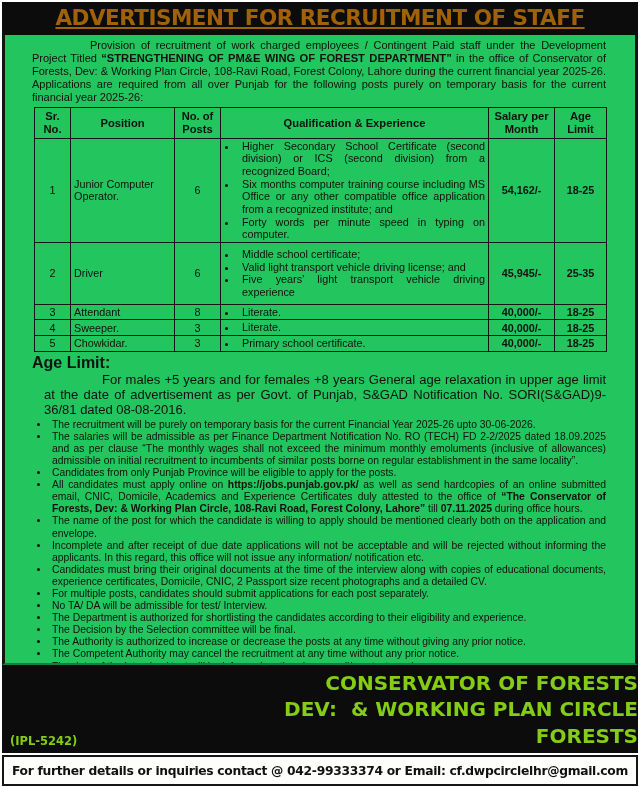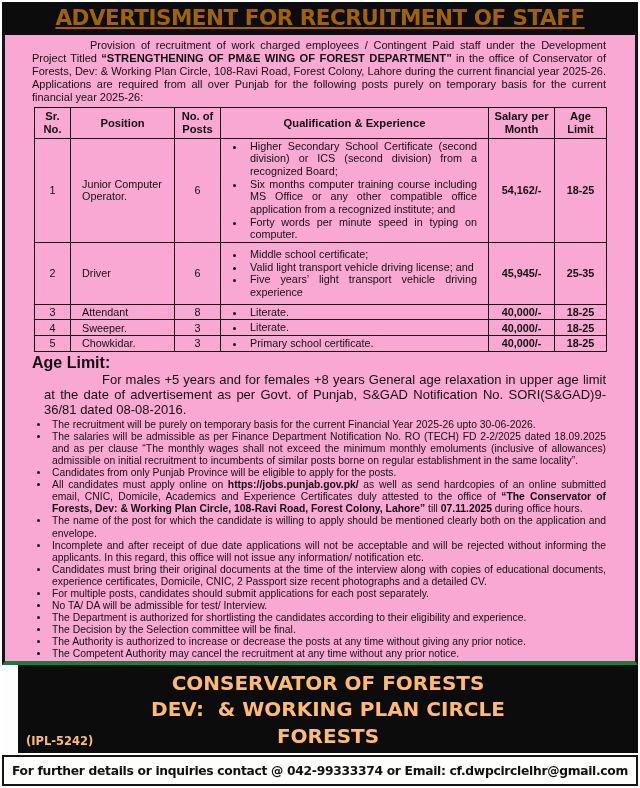--- a/index.html
+++ b/index.html
@@ -30,22 +30,22 @@
     font-weight: bold;
     font-size: 21.5px;
     letter-spacing: -0.5px;
     text-decoration: underline;
     text-underline-offset: 2px;
   }
   
   .body-box {
     border-left: 3px solid #141414;
     border-right: 3px solid #141414;
-    border-bottom: 4px solid #15803d;
-    background: #f9a8d4;
+    border-bottom: 2px solid #15803d;
+    background: #22c55e;
     flex: 1 1 auto;
     overflow: hidden;
     padding: 4px 29px 2px 27px;
   }
   .intro {
     font-size: 11px;
     line-height: 1.18;
     text-align: justify;
     text-indent: 58px;
   }
@@ -54,21 +54,21 @@
   table.posts {
     border-collapse: collapse;
     table-layout: fixed;
     width: 572px;
     margin: 3px 0 1px 2px;
     font-size: 10.8px;
   }
   table.posts th, table.posts td {
     border: 1.6px solid #141414;
     vertical-align: middle;
-    padding: 1px 11px;
+    padding: 1px 3px;
   }
   table.posts th {
     font-size: 11.2px;
     font-weight: bold;
     text-align: center;
     line-height: 1.15;
     padding: 2px 1px;
   }
   td.c { text-align: center; }
   td.bold { font-weight: bold; text-align: center; }
@@ -98,25 +98,24 @@
   ul.conditions li {
     font-size: 10.35px;
     line-height: 1.17;
     text-align: justify;
     padding-left: 2px;
   }
   
   .banner {
     position: relative;
     background: #0c0c0c;
-    color: #fdba74;
+    color: #84cc16;
     flex: 0 0 88px;
-    text-align: center;
+    text-align: right;
     padding-top: 5px;
-    margin-left: 16px;
   }
   .banner-line {
     font-family: "DejaVu Sans", sans-serif;
     font-weight: bold;
     font-size: 20px;
     line-height: 1.32;
     white-space: pre-wrap;
   }
   .ipl {
     position: absolute;

